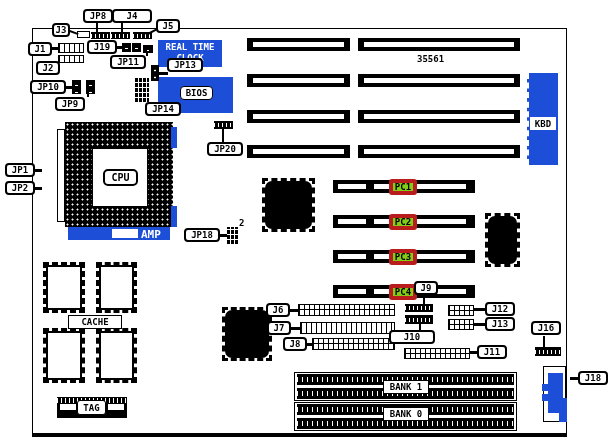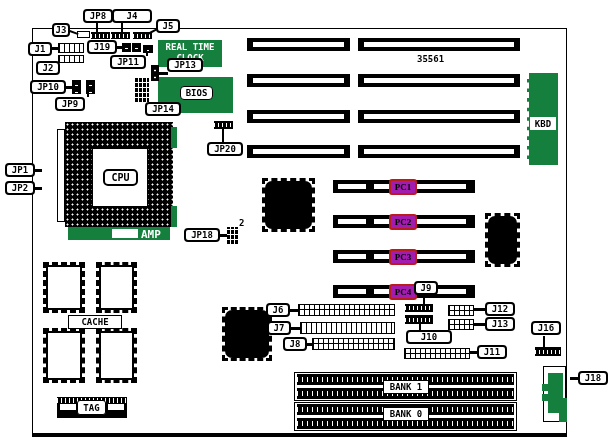--- a/index.html
+++ b/index.html
@@ -14,25 +14,25 @@
   .ln { position:absolute; background:#000; z-index:6; }
   
   .board { position:absolute; left:32px; top:28px; width:535px; height:409px;
            border:1px solid #000; border-bottom:4px solid #000; background:#fff; }
   
   .isa { position:absolute; height:13px; border-left:6px solid #000; border-right:6px solid #000;
          background: linear-gradient(#000 0 4px, #fff 4px 9px, #000 9px 100%); }
   
   .pci { position:absolute; height:13px; width:142px; background:#000; }
   .key { position:absolute; background:#fff; height:5px; top:4px; }
-  .plabel { position:absolute; width:28px; height:16px; background:#a21caf; border:2px solid #b91c1c;
+  .plabel { position:absolute; width:28px; height:16px; background:#84cc16; border:4px solid #b91c1c;
             border-radius:3px; font-weight:bold; font-size:9px; display:flex; align-items:center;
-            justify-content:center; z-index:6;font-family:Liberation Serif, serif; }
-  
-  .blk { position:absolute; background:#15803d; }
+            justify-content:center; z-index:6; }
+  
+  .blk { position:absolute; background:#1d4ed8; }
   .wtxt { color:#fff; font-weight:bold; }
   
   .hdr { position:absolute; border:1px solid #000; background-color:#fff;
          background-image: repeating-linear-gradient(90deg, #000 0 1px, transparent 1px 5px); }
   .hdr.mid { background-image:
          linear-gradient(transparent 0 45%, #000 45% 55%, transparent 55%),
          repeating-linear-gradient(90deg, #000 0 1px, transparent 1px 5px); }
   
   .pins { position:absolute; background-color:#000;
           background-image: repeating-linear-gradient(90deg, #fff 0 1px, transparent 1px 4px);
@@ -241,20 +241,20 @@
   <div class="lbl" style="left:167px;top:58px;width:36px;">JP13</div>
   <div class="lbl" style="left:145px;top:102px;width:36px;">JP14</div>
   <div class="lbl" style="left:207px;top:142px;width:36px;">JP20</div>
   <div class="lbl" style="left:5px;top:163px;width:30px;">JP1</div>
   <div class="lbl" style="left:5px;top:181px;width:30px;">JP2</div>
   <div class="lbl" style="left:184px;top:228px;width:36px;">JP18</div>
   <div class="lbl" style="left:266px;top:303px;width:24px;">J6</div>
   <div class="lbl" style="left:267px;top:321px;width:24px;">J7</div>
   <div class="lbl" style="left:283px;top:337px;width:24px;">J8</div>
   <div class="lbl" style="left:414px;top:281px;width:24px;">J9</div>
-  <div class="lbl" style="left:406px;top:330px;width:46px;">J10</div>
+  <div class="lbl" style="left:389px;top:330px;width:46px;">J10</div>
   <div class="lbl" style="left:477px;top:345px;width:30px;">J11</div>
   <div class="lbl" style="left:485px;top:302px;width:30px;">J12</div>
   <div class="lbl" style="left:485px;top:317px;width:30px;">J13</div>
   <div class="lbl" style="left:531px;top:321px;width:30px;">J16</div>
   <div class="lbl" style="left:578px;top:371px;width:30px;">J18</div>
 
 </div>
 
 </body></html>

